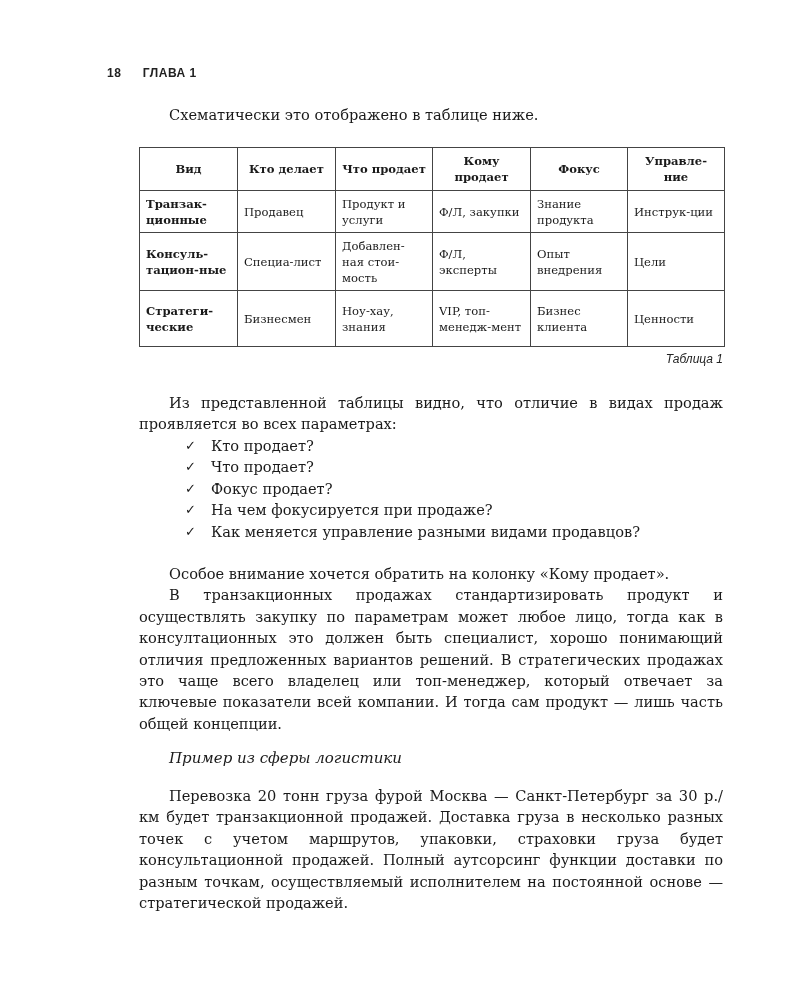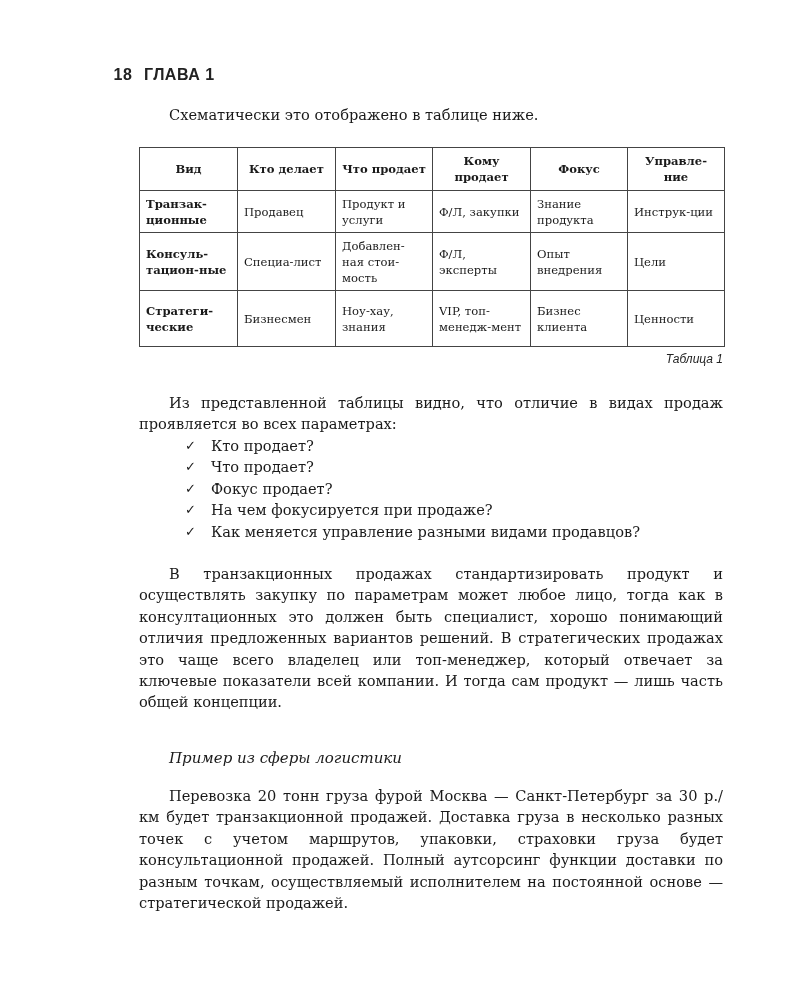--- a/index.html
+++ b/index.html
@@ -1,17 +1,17 @@
 <!DOCTYPE html>
 <html><head>
 <meta charset="utf-8">
 <style>
   html, body { margin: 0; padding: 0; background: #ffffff; }
   body { width: 800px; height: 1000px; position: relative; overflow: hidden; color: #1a1a1a; font-family: "DejaVu Serif", serif; }
-  .running-head { position: absolute; top: 66px; left: 107px; font-family: "Liberation Sans", sans-serif; font-weight: bold; font-size: 16px; letter-spacing: 0.5px; color: #222; text-align: center; }
+  .running-head { position: absolute; top: 66px; left: 107px; font-family: "Liberation Sans", sans-serif; font-weight: bold; font-size: 12px; letter-spacing: 0.5px; color: #222; }
   .running-head .page-num { display: inline-block; width: 32px; }
   .para { position: absolute; left: 139px; width: 584px; font-size: 14.6px; line-height: 21.4px; text-align: justify; }
   .para.indent { text-indent: 30px; }
   .intro { top: 104px; }
   table.data-table { position: absolute; left: 139px; top: 147px; width: 585px; border-collapse: collapse; font-size: 11.6px; line-height: 16px; table-layout: fixed; }
   table.data-table th, table.data-table td { border: 1.5px solid #444; padding: 2px 6px; vertical-align: middle; }
   table.data-table th { font-weight: bold; text-align: center; height: 38px; }
   table.data-table td { text-align: left; }
   table.data-table td.row-head { font-weight: bold; }
   table.data-table tr.r1 td { height: 37px; }
@@ -104,18 +104,19 @@
       <span class="check">✓</span>
       <span>На чем фокусируется при продаже?</span>
     </li>
   <li>
       <span class="check">✓</span>
       <span>Как меняется управление разными видами продавцов?</span>
     </li>
 </ul>
 
 <div class="para p2">
+  <div class="indent-line" style="text-indent:30px">Особое внимание хочется обратить на колонку «Кому продает».</div>
   <div style="text-indent:30px">В транзакционных продажах стандартизировать продукт и осуществлять закупку по параметрам может любое лицо, тогда как в консултационных это должен быть специалист, хорошо понимающий отличия предложенных вариантов решений. В стратегических продажах это чаще всего владелец или топ-менеджер, который отвечает за ключевые показатели всей компании. И тогда сам продукт — лишь часть общей концепции.</div>
 </div>
 
 <div class="subhead">Пример из сферы логистики</div>
 
 <div class="para indent p3">Перевозка 20 тонн груза фурой Москва — Санкт-Петербург за 30 р./км будет транзакционной продажей. Доставка груза в несколько разных точек с учетом маршрутов, упаковки, страховки груза будет консультационной продажей. Полный аутсорсинг функции доставки по разным точкам, осуществляемый исполнителем на постоянной основе — стратегической продажей.</div>
 
 </body></html>

